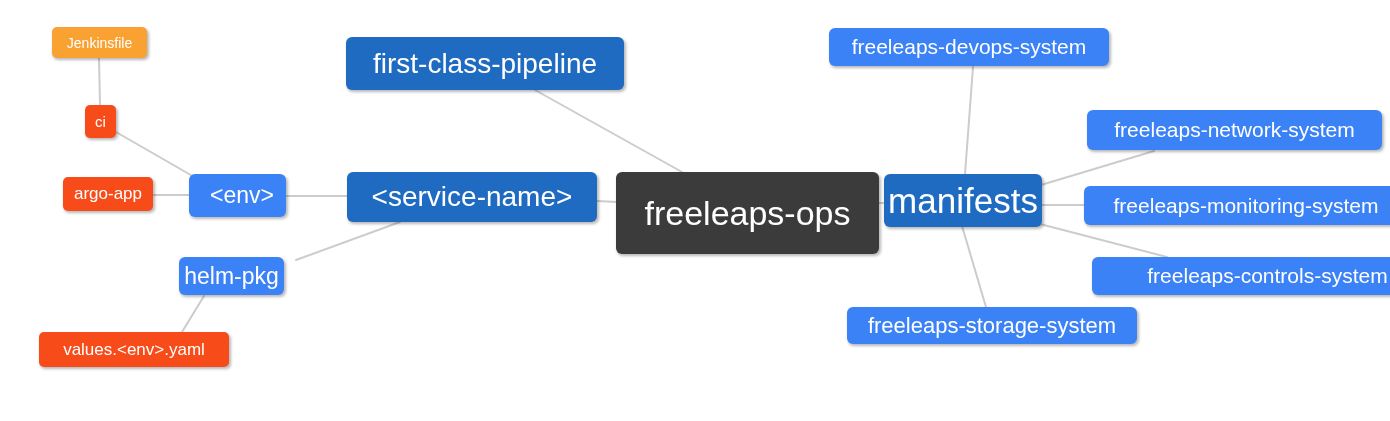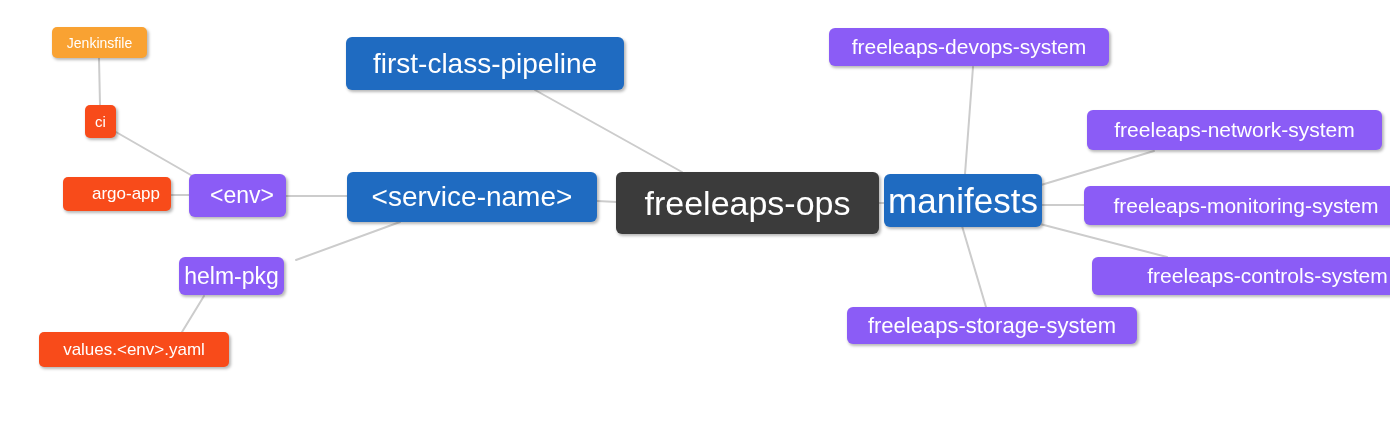--- a/index.html
+++ b/index.html
@@ -29,21 +29,21 @@
     justify-content: center;
     color: #ffffff;
     white-space: nowrap;
     border-radius: 6px;
     box-shadow: 1.5px 2px 3px rgba(0,0,0,0.28);
     cursor: pointer;
     user-select: none;
   }
   .node.root   { background: #3b3b3b; }
   .node.blue   { background: #1f6bc1; }
-  .node.green  { background: #8b5cf6; }
+  .node.green  { background: #3b82f6; }
   .node.red    { background: #f84b1a; }
   .node.orange { background: #f9a232; }
   .small-radius { border-radius: 5px; }
 </style>
 </head>
 <body>
 
 <div class="canvas">
 
   <svg class="edge-layer" viewBox="0 0 1390 421" xmlns="http://www.w3.org/2000/svg">
@@ -60,33 +60,33 @@
     <line x1="1009" y1="185" x2="1122" y2="151"></line>
     <line x1="1009" y1="205" x2="1053" y2="205"></line>
     <line x1="1008" y1="224" x2="1135" y2="257"></line>
     <line x1="930" y1="226" x2="954" y2="307"></line>
   </svg>
 
   <div class="node orange small-radius" style="left:20px;  top:27px;  width:95px;  height:31px; font-size:14px;">Jenkinsfile</div>
 
   <div class="node red small-radius" style="left:53px;  top:105px; width:31px;  height:33px; font-size:15px;">ci</div>
 
-  <div class="node red small-radius" style="left:31px;  top:177px; width:90px;  height:34px; font-size:17px;padding-left:18px;">argo-app</div>
+  <div class="node red small-radius" style="left:31px;  top:177px; width:90px;  height:34px; font-size:17px;">argo-app</div>
 
   <div class="node green" style="left:157px; top:174px; width:88px;  height:43px; font-size:23px;padding-left:9px;">&lt;env&gt;</div>
 
   <div class="node green" style="left:147px; top:257px; width:105px; height:38px; font-size:23px;">helm-pkg</div>
 
   <div class="node red small-radius" style="left:7px;   top:332px; width:190px; height:35px; font-size:17px;">values.&lt;env&gt;.yaml</div>
 
   <div class="node blue" style="left:314px; top:37px;  width:278px; height:53px; font-size:28px;">first-class-pipeline</div>
 
   <div class="node blue" style="left:315px; top:172px; width:250px; height:50px; font-size:28px;">&lt;service-name&gt;</div>
 
-  <div class="node root" style="left:584px; top:172px; width:263px; height:62px; font-size:34px;">freeleaps-ops</div>
+  <div class="node root" style="left:584px; top:172px; width:263px; height:82px; font-size:34px;">freeleaps-ops</div>
 
   <div class="node blue" style="left:852px; top:174px; width:158px; height:53px; font-size:35px;">manifests</div>
 
   <div class="node green" style="left:797px;  top:28px;  width:280px; height:38px; font-size:21px;">freeleaps-devops-system</div>
 
   <div class="node green" style="left:1055px; top:110px; width:295px; height:40px; font-size:21px;">freeleaps-network-system</div>
 
   <div class="node green" style="left:1052px; top:186px; width:324px; height:39px; font-size:21px;">freeleaps-monitoring-system</div>
 
   <div class="node green" style="left:1060px; top:257px; width:295px; height:38px; font-size:21px;padding-left:28px;">freeleaps-controls-system</div>

